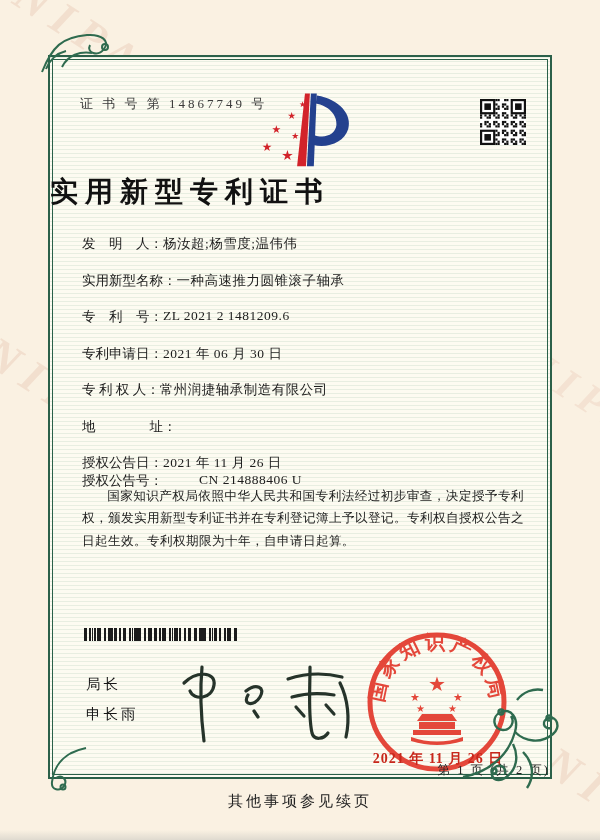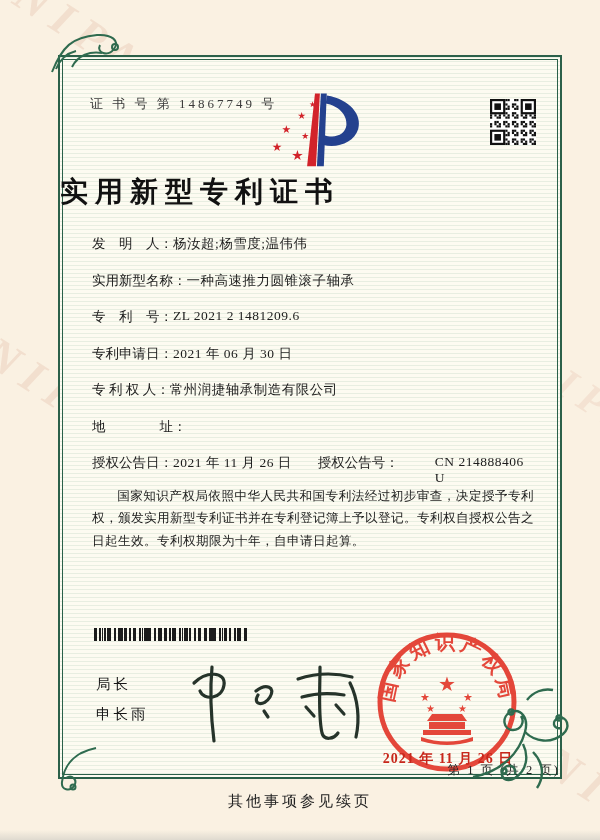--- a/index.html
+++ b/index.html
@@ -17,40 +17,39 @@
     color:rgba(214,158,138,.22);letter-spacing:10px;transform:rotate(33deg);
     font-size:46px;white-space:nowrap;pointer-events:none;user-select:none;
   }
   
   .frame{
     position:absolute;left:48px;top:55px;width:504px;height:724px;
     border:2px solid #2b6049;box-sizing:border-box;
     background:
       repeating-linear-gradient(180deg, rgba(124,170,142,.16) 0 1px, rgba(0,0,0,0) 1px 4px),
       #fdfbf1;
-    margin-left: 10px;
   }
   .frame-inner{
     position:absolute;left:2px;top:2px;right:2px;bottom:2px;
     border:1px solid #2b6049;
   }
   .cert-number{
     position:absolute;left:30px;top:38px;font-size:13px;letter-spacing:3px;color:#3a3a3a;
   }
   .logo{position:absolute;left:194px;top:32px;width:118px;height:80px;}
   .qr{position:absolute;left:430px;top:42px;width:46px;height:46px;}
   .title{
     position:absolute;left:0;right:0;top:116px;text-align:left;
     font-size:28px;font-weight:bold;letter-spacing:7px;color:#111;
   }
   .fields{position:absolute;left:32px;top:178px;width:440px;font-size:13.5px;}
   .field-row{height:36.5px;display:flex;align-items:flex-start;}
   .field-label{color:#1c1c1c;white-space:pre;}
   .field-value{color:#1c1c1c;letter-spacing:.5px;}
-  .grant-row{display:flex;}
+  .grant-row{display:flex;flex-direction:column;}
   .grant-left{width:232px;display:flex;}
   .grant-right{display:flex;gap:36px;}
   .paragraphs{
     position:absolute;left:32px;top:428px;width:442px;
     font-size:12.6px;line-height:1.78;text-align:justify;color:#1d1d1d;
   }
   .paragraphs p{margin:0;text-indent:2em;letter-spacing:.4px;}
   .barcode{
     position:absolute;left:34px;top:571px;width:154px;height:13px;
     background:

